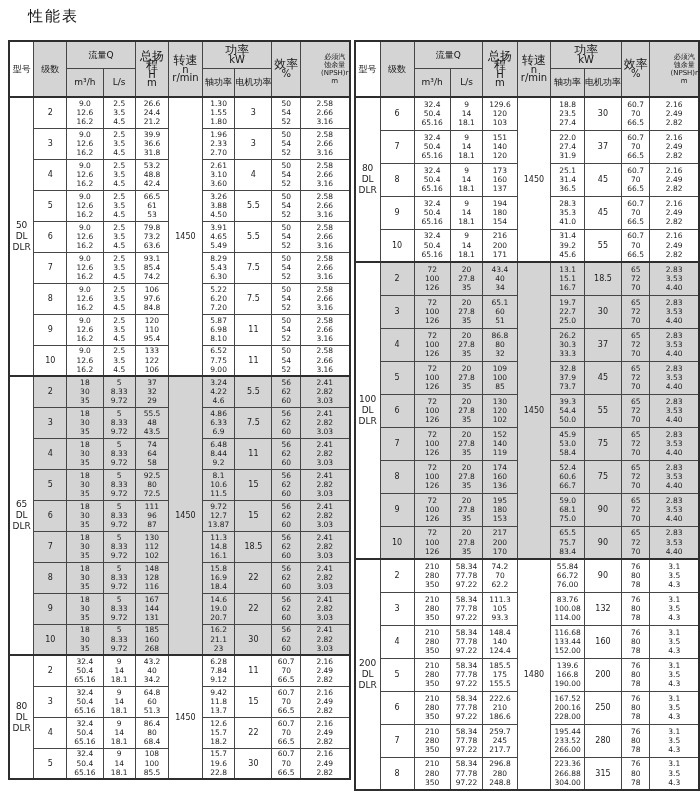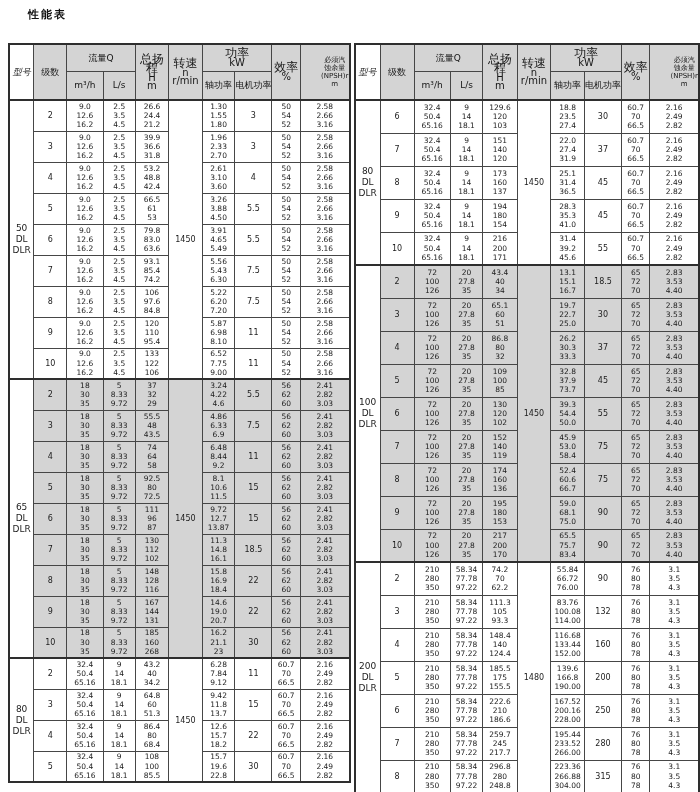--- a/index.html
+++ b/index.html
@@ -2,37 +2,37 @@
 <html><head>
 <meta charset="utf-8">
 <style>
   html,body{margin:0;padding:0;}
   body{
     width:700px;height:792px;background:#ffffff;
     font-family:"DejaVu Sans","Liberation Sans",sans-serif;
     color:#1b1b1b;overflow:hidden;
   }
   .title{
-    font-size:11px;font-weight:bold;letter-spacing:2px;
-    margin:7px 0 21px 28px;color:#111;
+    font-size:15px;font-weight:normal;letter-spacing:2px;
+    margin:7px 0 14px 28px;color:#111;
   }
   .tables{display:flex;align-items:flex-start;padding-left:8px;}
   .tables > table + table{margin-left:3px;}
   table{border-collapse:collapse;table-layout:fixed;border:2px solid #2e2e2e;}
   th,td{
     border:1px solid #464646;text-align:center;vertical-align:middle;
     padding:0;overflow:hidden;
   }
   thead tr.hr1{height:27px;}
   thead tr.hr2{height:29px;}
   th{background:#d4d4d4;font-weight:normal;font-size:9px;line-height:10.5px;color:#161616;}
   th div{font-size:12px;line-height:9.5px;}
   th div:nth-child(n+2){font-size:10px;line-height:8px;}
   th.npsh-h div{font-size:7px;line-height:8.2px;padding-left:20px;}
-  th.model-col{background:#ffffff;font-style:italic;}
+  th.model-col{background:#ffffff;}
   .t-left tbody tr{height:31px;}
   .t-right tbody tr{height:33px;}
   td{font-size:8px;}
   td.sm{font-size:7.5px;}
   td.sm div{font-size:7.5px;line-height:9.3px;}
   td.num{font-size:8px;}
   td.model-col{background:#ffffff;font-size:9px;}
   td.model-col div{font-size:9px;line-height:11px;text-align:center;}
   td.shaded{background:#d4d4d4;}
   tr.section-start td{border-top:2px solid #2e2e2e;}
@@ -243,21 +243,21 @@
               <div>12.6</div>
               <div>16.2</div>
             </td>
             <td class="sm">
               <div>2.5</div>
               <div>3.5</div>
               <div>4.5</div>
             </td>
             <td class="sm">
               <div>79.8</div>
-              <div>83.0</div>
+              <div>73.2</div>
               <div>63.6</div>
             </td>
             <td class="sm">
               <div>3.91</div>
               <div>4.65</div>
               <div>5.49</div>
             </td>
             <td class="num">5.5</td>
             <td class="sm">
               <div>50</div>
@@ -281,21 +281,21 @@
               <div>2.5</div>
               <div>3.5</div>
               <div>4.5</div>
             </td>
             <td class="sm">
               <div>93.1</div>
               <div>85.4</div>
               <div>74.2</div>
             </td>
             <td class="sm">
-              <div>5.56</div>
+              <div>8.29</div>
               <div>5.43</div>
               <div>6.30</div>
             </td>
             <td class="num">7.5</td>
             <td class="sm">
               <div>50</div>
               <div>54</div>
               <div>52</div>
             </td>
             <td class="sm">

